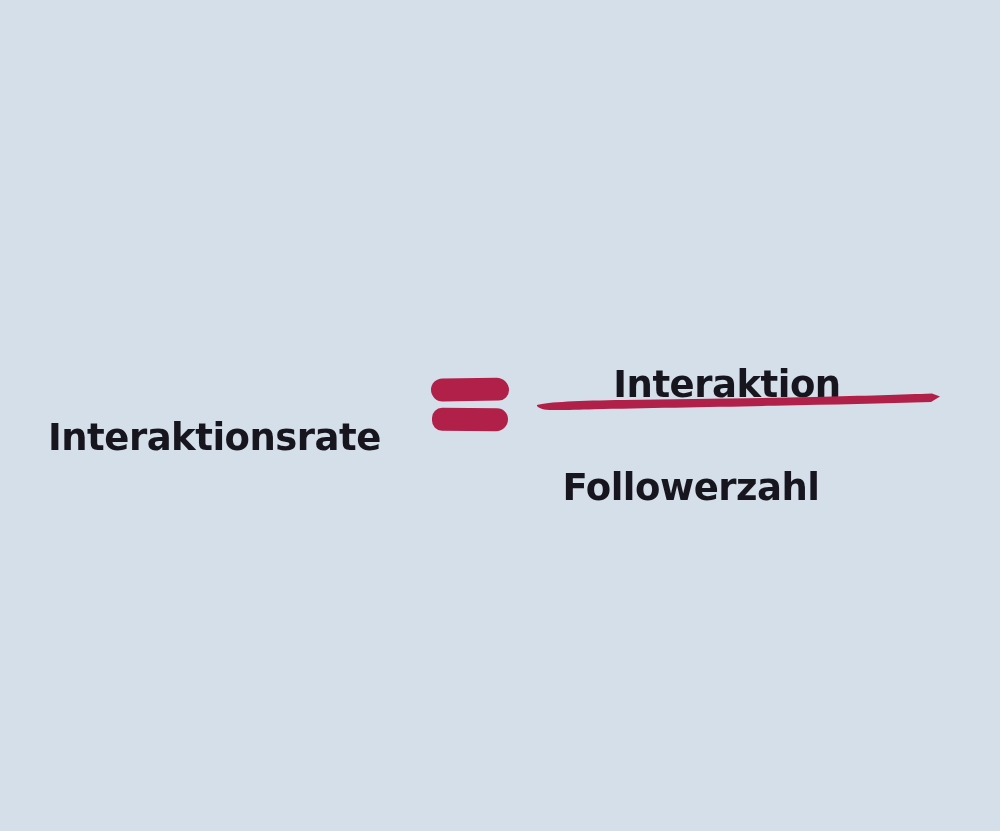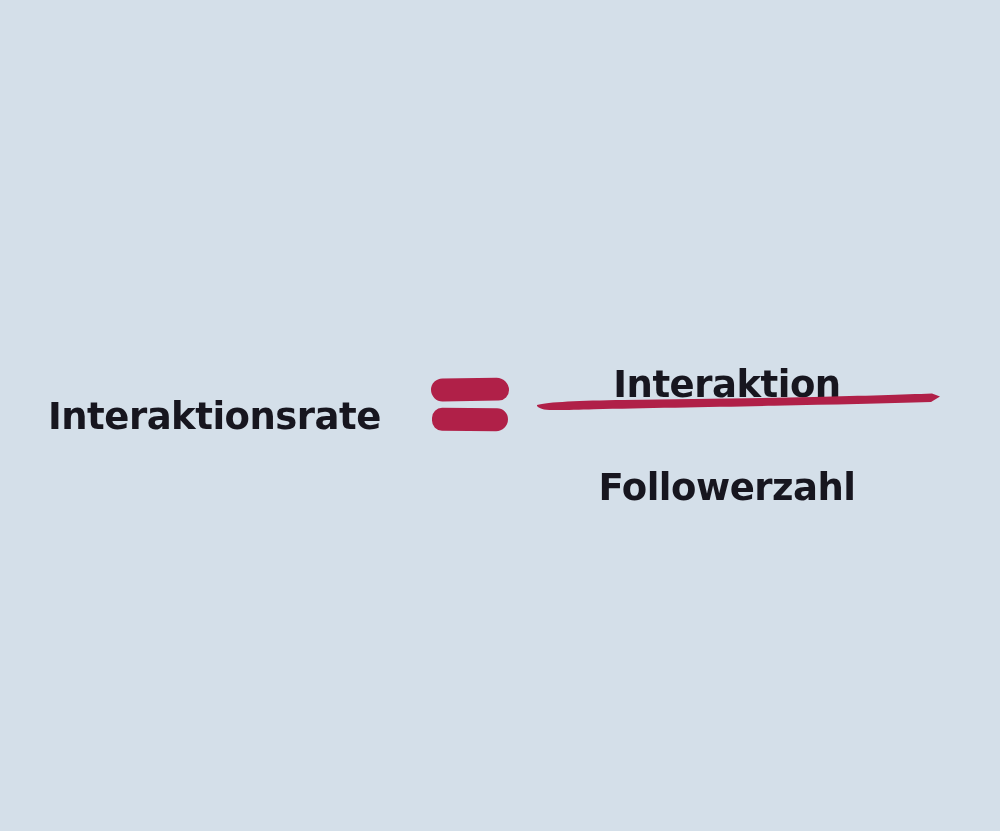--- a/index.html
+++ b/index.html
@@ -30,29 +30,29 @@
     font-weight: 700;
     font-size: 37px;
     letter-spacing: -0.5px;
     line-height: 1;
     color: var(--text);
     white-space: nowrap;
     margin-top: 32px;
   }
   .lhs {
     left: 48px;
-    top: 366px;
+    top: 387px;
   }
   .numerator {
     left: 727px;
     top: 334px;
     transform: translateX(-50%);
   }
   .denominator {
-    left: 727px;
+    left: 691px;
     top: 437px;
     transform: translateX(-50%);
     text-align: center;
   }
   .equals {
     position: absolute;
     left: 431px;
     top: 378px;
     width: 78px;
     height: 54px;

